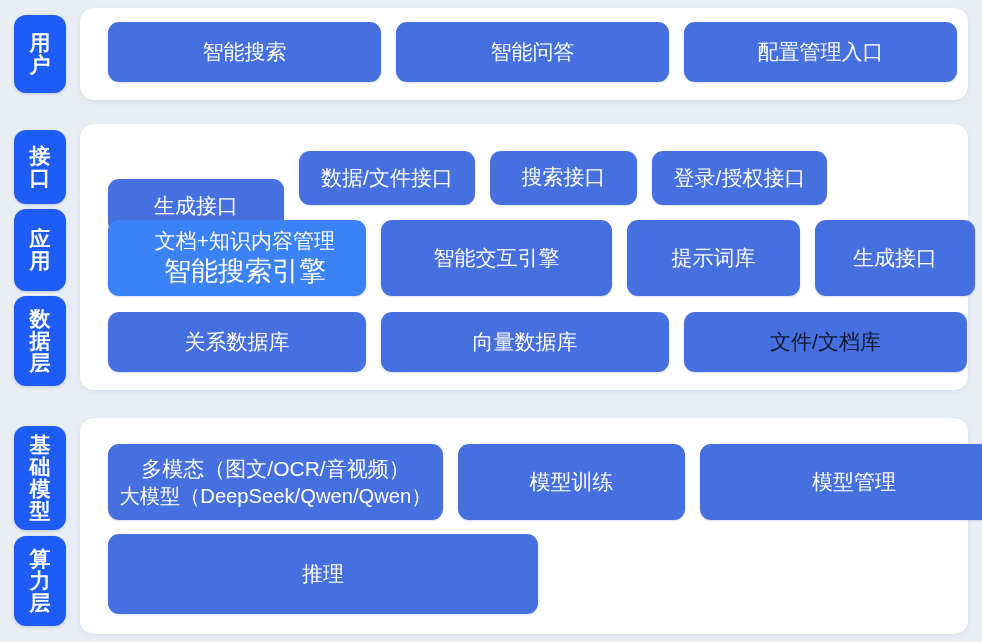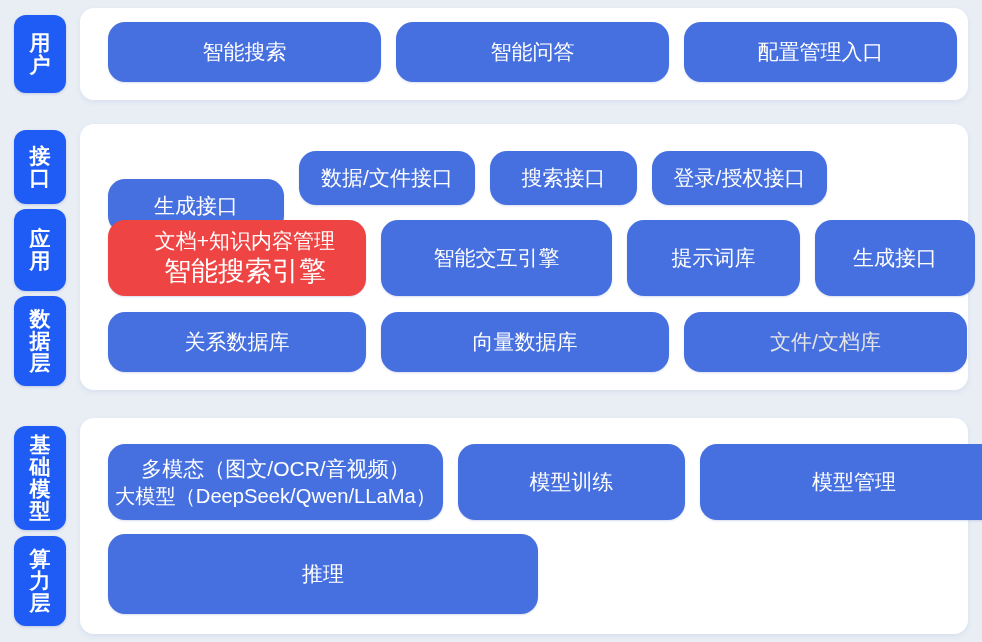--- a/index.html
+++ b/index.html
@@ -25,21 +25,21 @@
   .rail-label span{display:block;}
 
   .panel{
     position:absolute;background:#ffffff;border-radius:14px;
     box-sizing:border-box;
     box-shadow:0 2px 5px rgba(140,160,200,.18);
   }
 
   .row{display:flex;gap:15px;}
   .cell{
-    background:#4670df;color:#ffffff;border-radius:17px;
+    background:#4670df;color:#ffffff;border-radius:11px;
     display:flex;flex-direction:column;align-items:center;justify-content:center;
     text-align:center;font-size:21px;line-height:1.3;
     box-sizing:border-box;padding:4px 6px;
     box-shadow:0 1px 2px rgba(50,80,170,.18);
   }
   .cell .l2{display:block;font-size:27px;}
   .cell.multi{align-items:flex-start;text-align:left;padding-left:22px;}
   .cell.multi .l1,.cell.multi .l2{display:block;width:100%;text-align:center;}
   .cell.model{align-items:center;text-align:center;}
   .cell.model .l1,.cell.model .l2{display:block;white-space:nowrap;}
@@ -122,30 +122,30 @@
       </div>
     </div>
 
     <div class="row" id="sec2-r1">
       <div class="cell" style="width: 176px; background: rgb(70, 112, 223); color: rgb(255, 255, 255); margin-top: 28px;">
         <span class="l1">生成接口</span>
       </div>
       <div class="cell" style="width: 176px; background: rgb(70, 112, 223); color: rgb(255, 255, 255);">
         <span class="l1">数据/文件接口</span>
       </div>
-      <div class="cell" style="width: 147px; background: rgb(70, 112, 223); color: rgb(255, 255, 255);">
+      <div class="cell" style="width: 147px; background: rgb(70, 112, 223); color: rgb(255, 255, 255); font-family: Liberation Serif, serif;">
         <span class="l1">搜索接口</span>
       </div>
       <div class="cell" style="width: 175px; background: rgb(70, 112, 223); color: rgb(255, 255, 255);">
         <span class="l1">登录/授权接口</span>
       </div>
     </div>
 
     <div class="row" id="sec2-r2">
-      <div class="cell multi" style="width: 258px; background: #ef4444; color: rgb(255, 255, 255);">
+      <div class="cell multi" style="width: 258px; background: #3b82f6; color: rgb(255, 255, 255);">
         <span class="l1">文档+知识内容管理</span>
         <span class="l2">智能搜索引擎</span>
       </div>
       <div class="cell" style="width: 231px; background: rgb(70, 112, 223); color: rgb(255, 255, 255);">
         <span class="l1">智能交互引擎</span>
       </div>
       <div class="cell" style="width: 173px; background: rgb(70, 112, 223); color: rgb(255, 255, 255);">
         <span class="l1">提示词库</span>
       </div>
       <div class="cell" style="width: 160px; background: rgb(70, 112, 223); color: rgb(255, 255, 255);">
@@ -153,21 +153,21 @@
       </div>
     </div>
 
     <div class="row" id="sec2-r3">
       <div class="cell" style="width: 258px; background: rgb(70, 112, 223); color: rgb(255, 255, 255);">
         <span class="l1">关系数据库</span>
       </div>
       <div class="cell" style="width: 288px; background: rgb(70, 112, 223); color: rgb(255, 255, 255);">
         <span class="l1">向量数据库</span>
       </div>
-      <div class="cell" style="width: 283px; background: rgb(70, 112, 223); color: #e5e5e5;">
+      <div class="cell" style="width: 283px; background: rgb(70, 112, 223); color: #0f172a;">
         <span class="l1">文件/文档库</span>
       </div>
     </div>
   </div>
 
   <div id="sec3">
     <div class="panel" style="background: rgb(255, 255, 255);"></div>
     <div class="rail" id="sec3-rail">
       <div class="rail-label" style="background: rgb(31, 92, 245); color: rgb(255, 255, 255);">
         <span>基</span>
@@ -178,21 +178,21 @@
       <div class="rail-label" style="background: rgb(31, 92, 245); color: rgb(255, 255, 255);">
         <span>算</span>
         <span>力</span>
         <span>层</span>
       </div>
     </div>
 
     <div class="row" id="sec3-r1">
       <div class="cell model" style="width: 335px; background: rgb(70, 112, 223); color: rgb(255, 255, 255);">
         <span class="l1">多模态（图文/OCR/音视频）</span>
-        <span class="l2" style="font-size: 20.2px;">大模型（DeepSeek/Qwen/LLaMa）</span>
+        <span class="l2" style="font-size: 20.2px;">大模型（DeepSeek/Qwen/Qwen）</span>
       </div>
       <div class="cell" style="width: 227px; background: rgb(70, 112, 223); color: rgb(255, 255, 255);">
         <span class="l1">模型训练</span>
       </div>
       <div class="cell" style="width: 308px; background: rgb(70, 112, 223); color: rgb(255, 255, 255);">
         <span class="l1">模型管理</span>
       </div>
     </div>
 
     <div class="row" id="sec3-r2">

